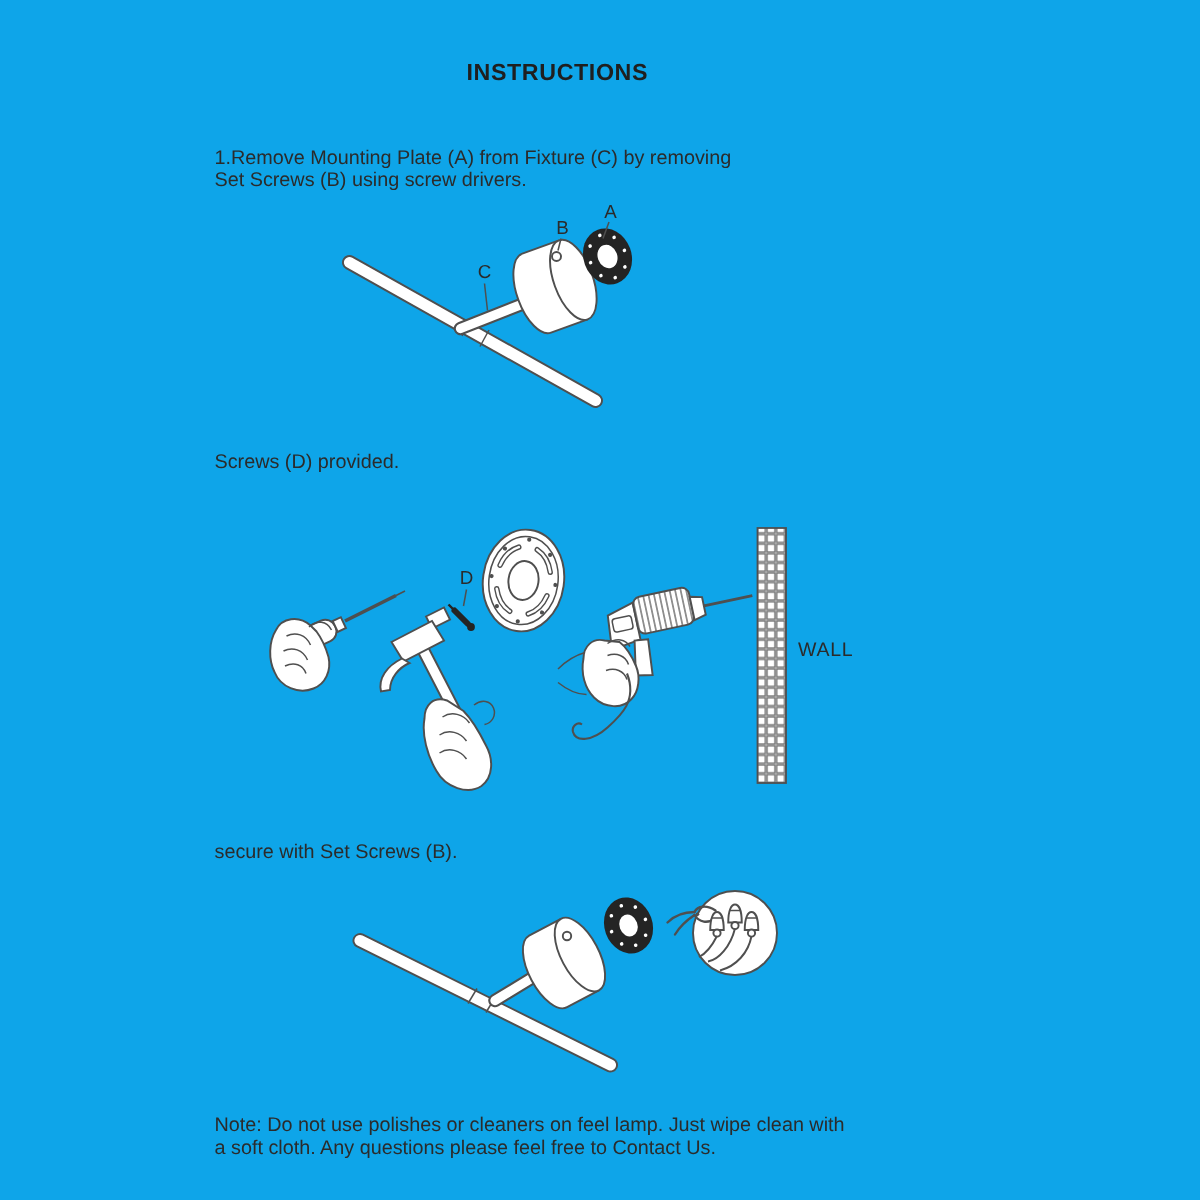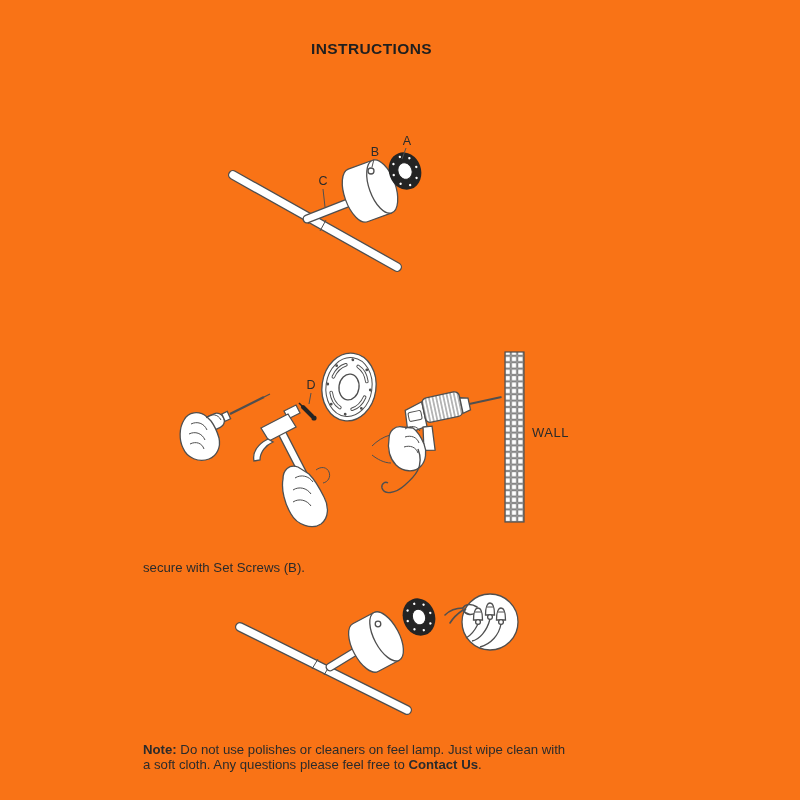--- a/index.html
+++ b/index.html
@@ -1,29 +1,29 @@
 <!DOCTYPE html>
 <html><head>
 <meta charset="utf-8">
 <style>
   html,body { margin:0; padding:0; background:#ffffff; }
   .sheet {
-    position:relative; width:800px; height:800px; background:#f97316;
+    position:relative; width:800px; height:800px; background:#0ea5e9;
     font-family:"Liberation Sans", sans-serif; color:#2b2b2b; overflow:hidden;
   }
   .title {
     position:absolute; left:311px; top:40px; margin:0;
     font-size:15.5px; font-weight:bold; letter-spacing:0.4px; color:#1f1f1f;
   }
   .step { position:absolute; left:143px; font-size:13.2px; line-height:15.3px; }
   .step-1 { top:97px; }
   .step-2 { top:300px; }
   .step-3 { top:560px; }
   .note { position:absolute; left:143px; top:742px; font-size:13.2px; line-height:15.4px; }
-  .b { font-weight:bold; }
+  .b { font-weight:normal; }
   svg.illus { position:absolute; overflow:visible; }
   svg text { font-family:"Liberation Sans", sans-serif; }
   .lbl { font-size:12.5px; fill:#2b2b2b; text-anchor:middle; }
   .wall-lbl { font-size:13px; fill:#2b2b2b; letter-spacing:0.5px; }
   .ln   { fill:#ffffff; stroke:#4f4f4f; stroke-width:1.3; }
   .lnN  { fill:none;    stroke:#4f4f4f; stroke-width:1.3; }
   .thinN{ fill:none;    stroke:#4f4f4f; stroke-width:1;   }
   .tubeO{ stroke:#4f4f4f; stroke-width:10;  stroke-linecap:round; fill:none; }
   .tubeI{ stroke:#ffffff; stroke-width:7.4; stroke-linecap:round; fill:none; }
   .armO { stroke:#4f4f4f; stroke-width:9;   stroke-linecap:round; fill:none; }
@@ -31,20 +31,24 @@
   .dk   { fill:#242424; }
   .wdot { fill:#ffffff; }
 </style>
 </head>
 <body>
 
 <div class="sheet">
 
   <h1 class="title">INSTRUCTIONS</h1>
 
+  <div class="step step-1">
+    <div>1.Remove Mounting Plate (A) from Fixture (C) by removing</div>
+    <div>Set Screws (B) using screw drivers.</div>
+  </div>
 
   <svg class="illus" style="left:215px; top:125px;" width="240" height="150" viewBox="0 0 240 150">
     <g>
       <line x1="18" y1="50" x2="182" y2="142" class="tubeO"></line>
       <line x1="18" y1="50" x2="182" y2="142" class="tubeI"></line>
       <line x1="93" y1="99" x2="99" y2="88" class="thinN"></line>
       <line x1="105" y1="106" x2="111" y2="95" class="thinN"></line>
     </g>
     <g>
       <line x1="92" y1="94" x2="148" y2="72" class="armO"></line>
@@ -70,20 +74,21 @@
     </g>
     <text x="192" y="20" class="lbl">A</text>
     <line x1="191" y1="23" x2="187" y2="34" class="thinN"></line>
     <text x="160" y="31" class="lbl">B</text>
     <line x1="159" y1="34" x2="157" y2="42" class="thinN"></line>
     <text x="108" y="60" class="lbl">C</text>
     <line x1="108" y1="64" x2="110" y2="82" class="thinN"></line>
   </svg>
 
   <div class="step step-2">
+    <div>Screws (D) provided.</div>
   </div>
 
   <svg class="illus" style="left:178px; top:343px;" width="410" height="192" viewBox="0 0 410 192">
     <defs>
       <pattern id="wallPat" width="6.4" height="6.4" patternUnits="userSpaceOnUse">
         <rect width="6.4" height="6.4" fill="#ffffff"></rect>
         <rect x="0.6" y="0.6" width="5.2" height="5.2" fill="none" stroke="#6e6e6e" stroke-width="0.9"></rect>
       </pattern>
       <pattern id="hatchPat" width="3.6" height="4" patternUnits="userSpaceOnUse">
         <rect width="3.6" height="4" fill="#ffffff"></rect>

